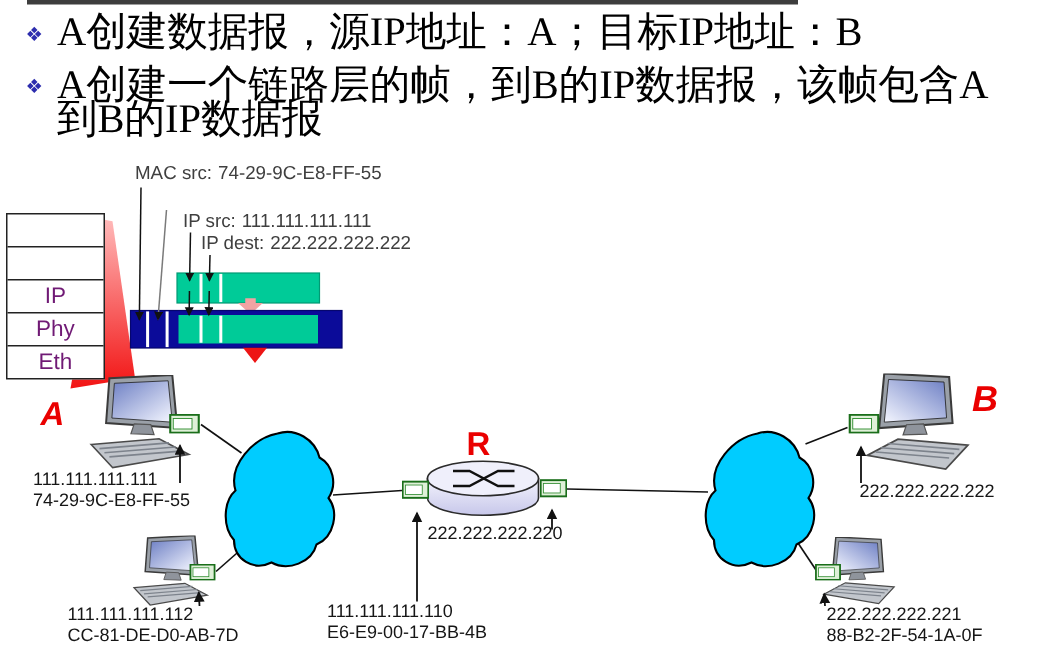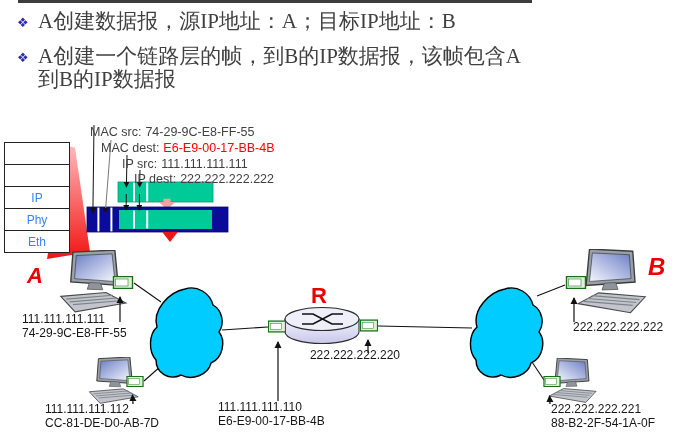--- a/index.html
+++ b/index.html
@@ -2,51 +2,48 @@
 <html><head>
 <meta charset="utf-8">
 <style>
   html,body{margin:0;padding:0;background:#fff;}
   .slide{position:relative;width:694px;height:445px;background:#fff;overflow:hidden;
          font-family:"Liberation Sans",sans-serif;}
   svg.layer{position:absolute;left:0;top:0;z-index:1;}
   .txt{position:absolute;white-space:nowrap;z-index:3;}
   .top-crop{position:absolute;left:18px;top:0;width:514px;height:3px;background:#3d3d3d;z-index:3;}
   .b-marker{font-size:13px;color:#2d2dae;line-height:13px;}
-  .b-text{font-size:21px;line-height:24px;color:#404040;font-family:"Liberation Serif","DejaVu Serif",serif;}
-  .callout{font-size:12.5px;line-height:14px;color:#3f3f3f;margin-top:17px;}
+  .b-text{font-size:27px;line-height:24px;color:#000000;font-family:"Liberation Serif","DejaVu Serif",serif;}
+  .callout{font-size:12.5px;line-height:14px;color:#3f3f3f;}
   .callout .v{margin-left:4px;}
   .callout .v.red{color:#ff0000;}
   .addr{font-size:12px;line-height:13.5px;color:#161616;}
   .host-letter{font-size:22px;font-weight:bold;font-style:italic;color:#ea0000;}
   .router-letter{font-size:22px;font-weight:bold;color:#ea0000;}
   .stack{position:absolute;left:4px;top:142px;width:64px;background:#fff;
          border:1.4px solid #222;z-index:2;}
   .stack .srow{height:21px;display:flex;align-items:center;justify-content:center;
-         font-size:12px;color:#3b82f6;border-bottom:1.4px solid #222;}
+         font-size:15px;color:#701a75;border-bottom:1.4px solid #222;}
   .stack .srow:last-child{border-bottom:none;}
 </style>
 </head>
 <body>
 
 <div class="slide">
 
   <div class="top-crop"></div>
 
   <div class="txt b-marker" style="left:17px;top:16px">❖</div>
   <div class="txt b-text" style="left:38px;top:9px">A创建数据报，源IP地址：A；目标IP地址：B</div>
   <div class="txt b-marker" style="left:17px;top:51px">❖</div>
   <div class="txt b-text" style="left:38px;top:44px">A创建一个链路层的帧，到B的IP数据报，该帧包含A</div>
   <div class="txt b-text" style="left:38px;top:67px">到B的IP数据报</div>
 
   <div class="txt callout" style="left:90px;top:108px">
     <span>MAC src:</span><span class="v">74-29-9C-E8-FF-55</span>
-  </div>
-  <div class="txt callout" style="left:101px;top:124px">
-    <span>MAC dest:</span><span class="v red">E6-E9-00-17-BB-4B</span>
   </div>
   <div class="txt callout" style="left:122px;top:140px">
     <span>IP src:</span><span class="v">111.111.111.111</span>
   </div>
   <div class="txt callout" style="left:134px;top:155px">
     <span>IP dest:</span><span class="v">222.222.222.222</span>
   </div>
 
   <div class="stack">
     <div class="srow"></div>
@@ -65,21 +62,21 @@
     <div>74-29-9C-E8-FF-55</div>
   </div>
   <div class="txt addr" style="left:45px;top:403px">
     <div>111.111.111.112</div>
     <div>CC-81-DE-D0-AB-7D</div>
   </div>
   <div class="txt addr" style="left:218px;top:401px">
     <div>111.111.111.110</div>
     <div>E6-E9-00-17-BB-4B</div>
   </div>
-  <div class="txt addr" style="left:285px;top:349px;width:115px;text-align:right">
+  <div class="txt addr" style="left:285px;top:349px;width:115px;text-align:left">
     <div>222.222.222.220</div>
   </div>
   <div class="txt addr" style="left:573px;top:321px">
     <div>222.222.222.222</div>
   </div>
   <div class="txt addr" style="left:551px;top:403px">
     <div>222.222.222.221</div>
     <div>88-B2-2F-54-1A-0F</div>
   </div>
 

